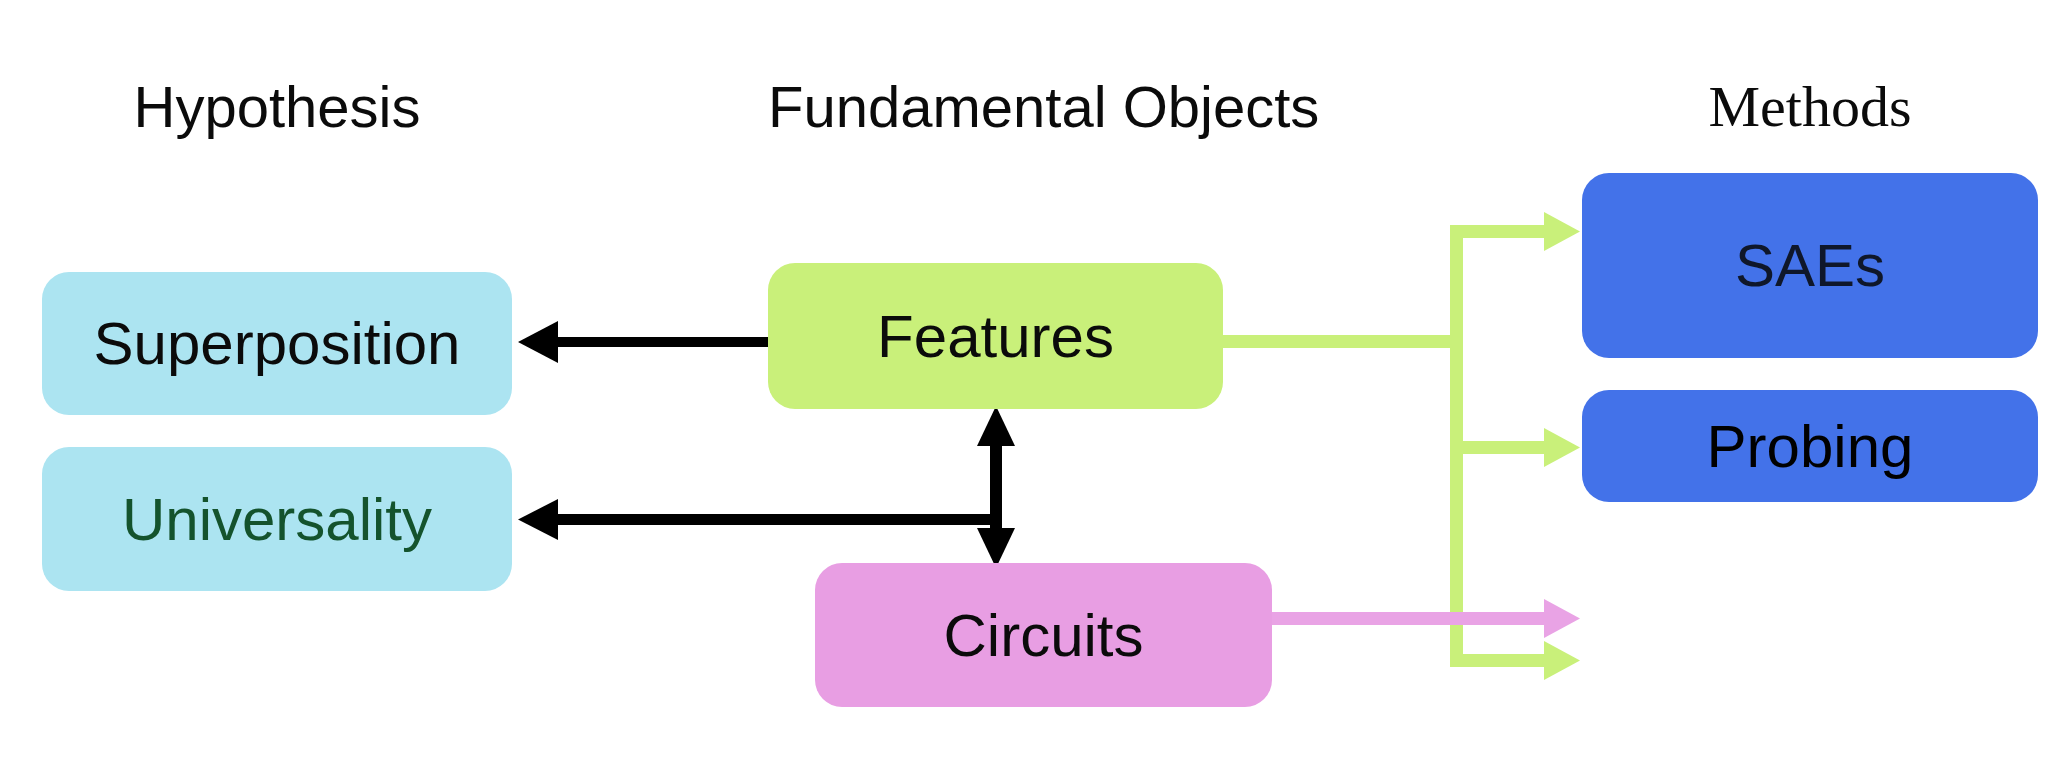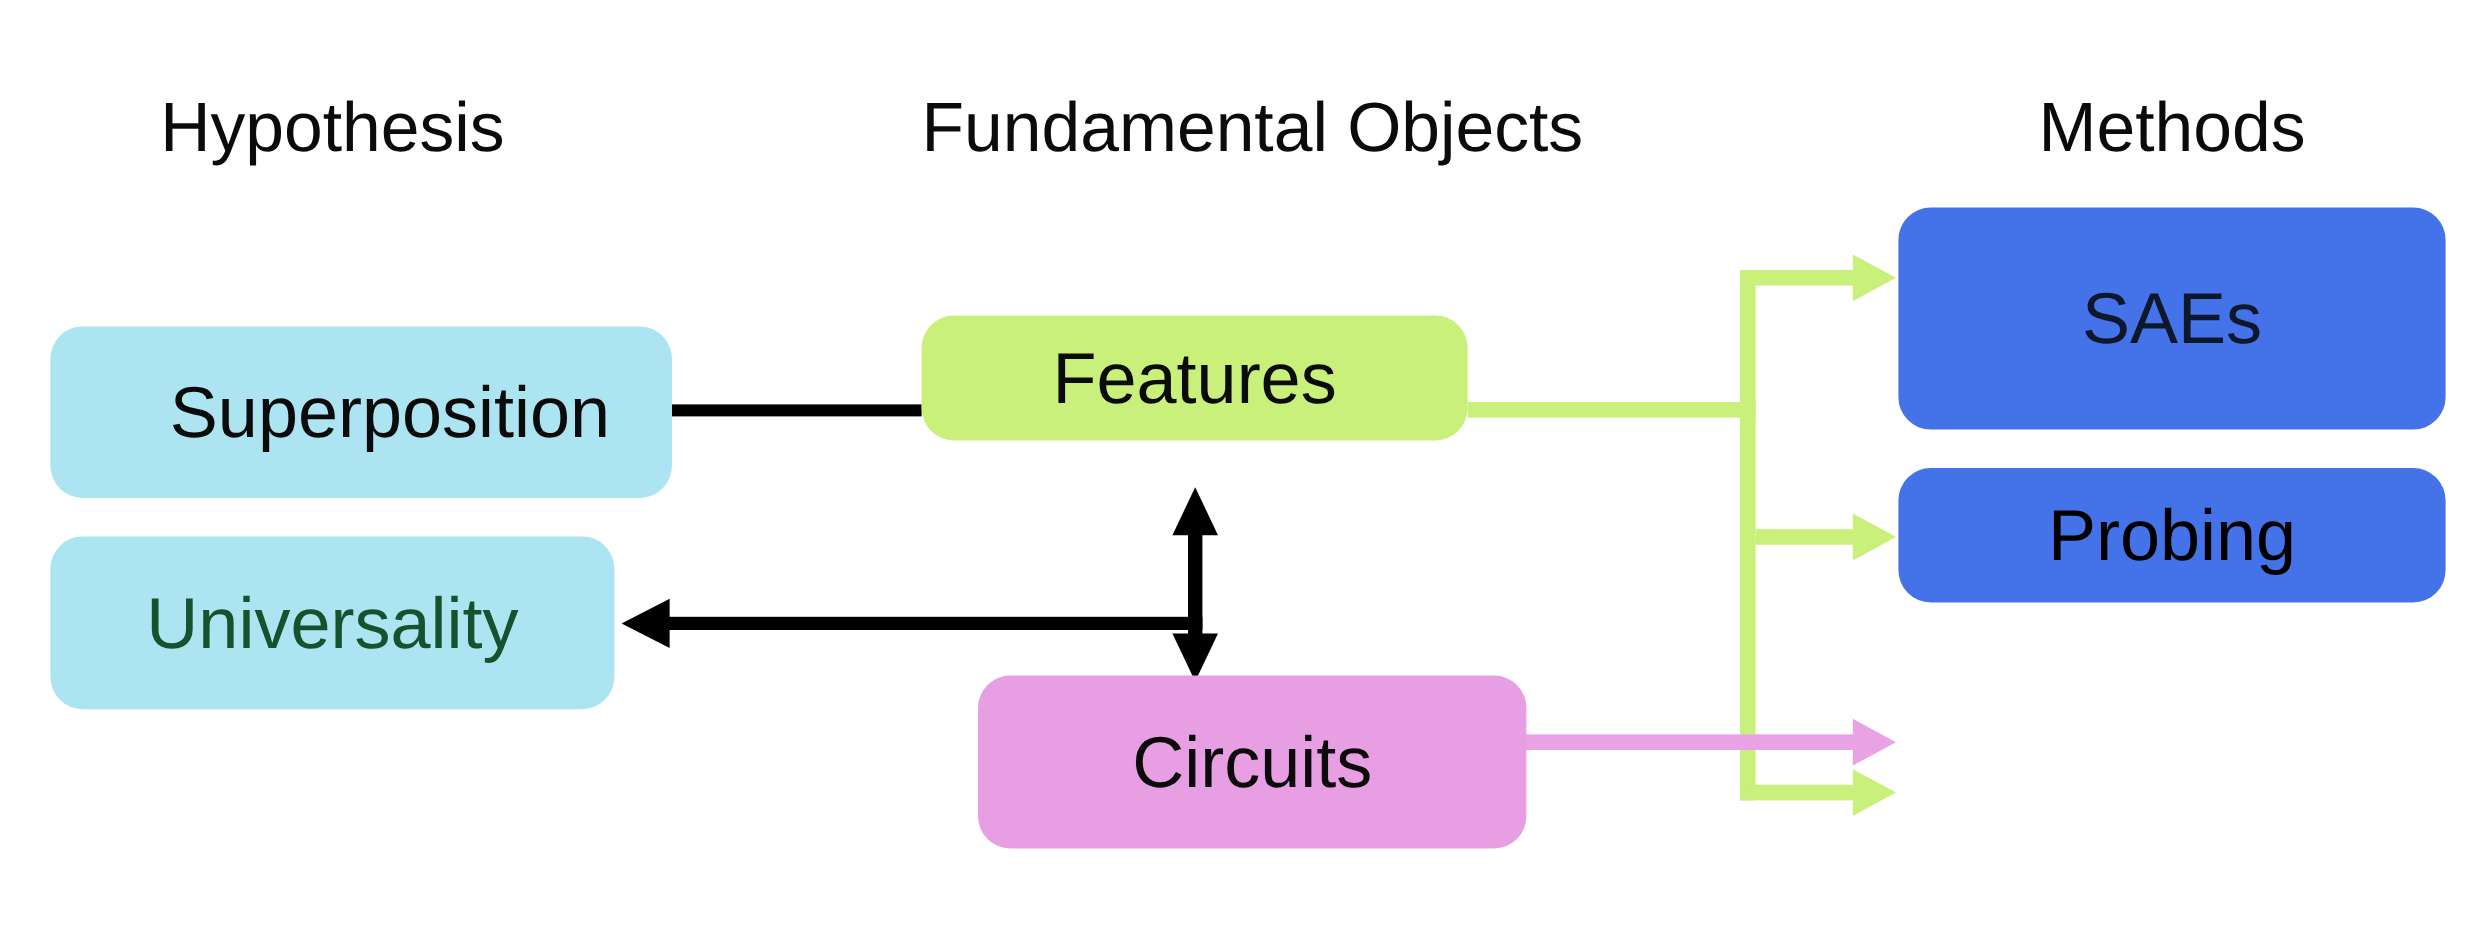--- a/index.html
+++ b/index.html
@@ -37,21 +37,21 @@
     pointer-events: none;
   }
 </style>
 </head>
 <body>
 
 <div class="canvas" style="background-color: rgb(255, 255, 255);">
 
   <div class="col-header" style="left: 42px; width: 470px; color: rgb(11, 11, 11);">Hypothesis</div>
   <div class="col-header" style="left: 768px; width: 455px; color: rgb(11, 11, 11);">Fundamental Objects</div>
-  <div class="col-header" style="left: 1582px; width: 456px; color: rgb(11, 11, 11);">Methods</div>
+  <div class="col-header" style="left: 1582px; width: 456px; color: rgb(11, 11, 11); font-family: Liberation Serif, serif;">Methods</div>
 
   <svg class="connectors" viewBox="0 0 2070 778">
 
     <g fill="#c9f07a">
       <rect x="1223" y="335" width="240" height="13"></rect>
       <rect x="1450" y="225" width="13" height="442"></rect>
       <rect x="1450" y="225" width="96" height="13"></rect>
       <polygon points="1580,231.5 1544,212 1544,251"></polygon>
       <rect x="1463" y="441" width="83" height="13"></rect>
       <polygon points="1580,447.5 1544,428 1544,467"></polygon>
@@ -71,28 +71,28 @@
 
       <rect x="554" y="514" width="448" height="11"></rect>
       <polygon points="518,519.5 558,499 558,540"></polygon>
 
       <rect x="990" y="440" width="12" height="92"></rect>
       <polygon points="996,406 977,446 1015,446"></polygon>
       <polygon points="996,568 977,528 1015,528"></polygon>
     </g>
   </svg>
 
-  <div class="node" style="left: 42px; top: 272px; width: 470px; height: 143px; background-color: rgb(172, 228, 241); color: rgb(11, 11, 11); padding-left: 48px;">
+  <div class="node" style="left: 42px; top: 272px; width: 470px; height: 143px; background-color: rgb(172, 228, 241); color: rgb(11, 11, 11);">
     <span>Superposition</span>
   </div>
   <div class="node" style="left: 42px; top: 447px; width: 470px; height: 144px; background-color: rgb(172, 228, 241); color: #14532d;">
     <span>Universality</span>
   </div>
 
-  <div class="node" style="left: 768px; top: 263px; width: 455px; height: 104px; background-color: rgb(201, 240, 122); color: rgb(11, 11, 11);">
+  <div class="node" style="left: 768px; top: 263px; width: 455px; height: 146px; background-color: rgb(201, 240, 122); color: rgb(11, 11, 11);">
     <span>Features</span>
   </div>
   <div class="node" style="left: 768px; top: 563px; width: 457px; height: 144px; background-color: rgb(232, 158, 227); color: rgb(11, 11, 11); margin-left: 47px;">
     <span>Circuits</span>
   </div>
 
   <div class="node" style="left: 1582px; top: 173px; width: 456px; height: 185px; background-color: rgb(67, 114, 233); color: #0f172a;">
     <span>SAEs</span>
   </div>
   <div class="node" style="left: 1582px; top: 390px; width: 456px; height: 112px; background-color: rgb(67, 114, 233); color: #000000;">

